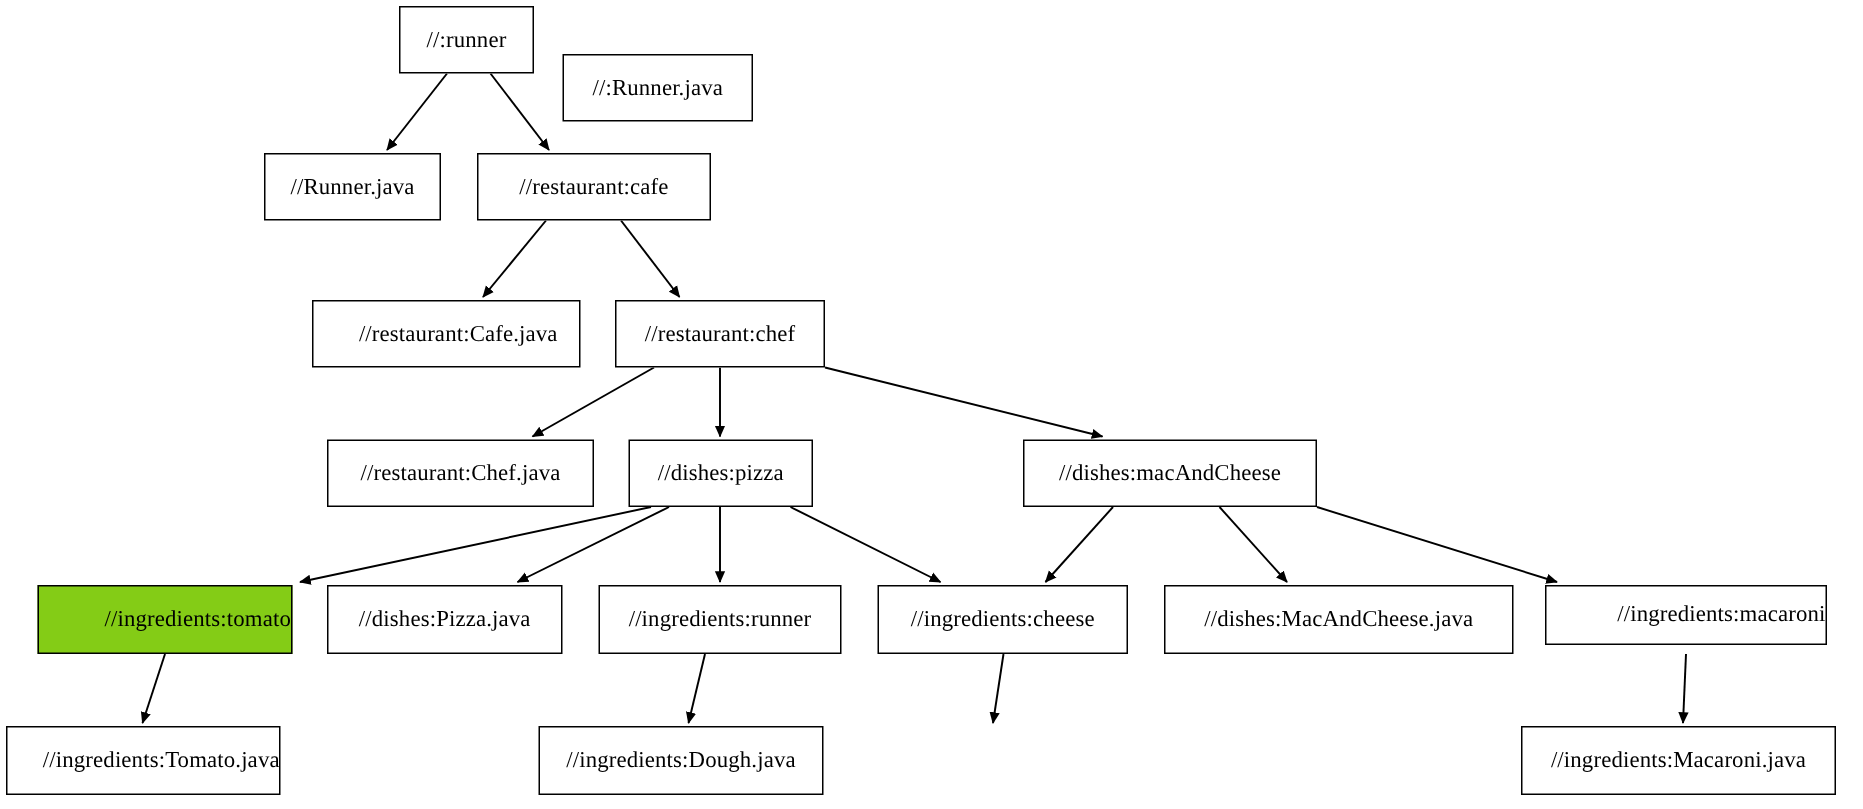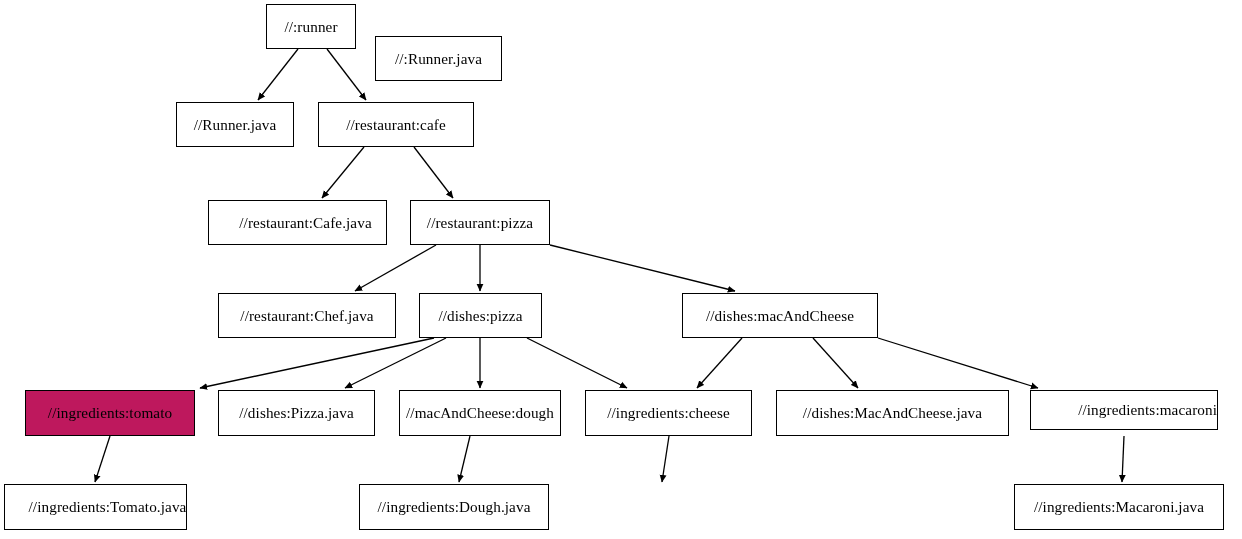--- a/index.html
+++ b/index.html
@@ -89,39 +89,39 @@
       <div class="graph-node" style="left: 176px; top: 102px; width: 118px; height: 45px; border-color: rgb(0, 0, 0); background: rgb(255, 255, 255);">
         <span class="node-label">//Runner.java</span>
       </div>
       <div class="graph-node" style="left: 318px; top: 102px; width: 156px; height: 45px; border-color: rgb(0, 0, 0); background: rgb(255, 255, 255);">
         <span class="node-label">//restaurant:cafe</span>
       </div>
       <div class="graph-node" style="left: 208px; top: 200px; width: 179px; height: 45px; border-color: rgb(0, 0, 0); background: rgb(255, 255, 255); padding-left: 16px;">
         <span class="node-label">//restaurant:Cafe.java</span>
       </div>
       <div class="graph-node" style="left: 410px; top: 200px; width: 140px; height: 45px; border-color: rgb(0, 0, 0); background: rgb(255, 255, 255);">
-        <span class="node-label">//restaurant:pizza</span>
+        <span class="node-label">//restaurant:chef</span>
       </div>
       <div class="graph-node" style="left: 218px; top: 293px; width: 178px; height: 45px; border-color: rgb(0, 0, 0); background: rgb(255, 255, 255);">
         <span class="node-label">//restaurant:Chef.java</span>
       </div>
       <div class="graph-node" style="left: 419px; top: 293px; width: 123px; height: 45px; border-color: rgb(0, 0, 0); background: rgb(255, 255, 255);">
         <span class="node-label">//dishes:pizza</span>
       </div>
       <div class="graph-node" style="left: 682px; top: 293px; width: 196px; height: 45px; border-color: rgb(0, 0, 0); background: rgb(255, 255, 255);">
         <span class="node-label">//dishes:macAndCheese</span>
       </div>
-      <div class="graph-node" style="left: 25px; top: 390px; width: 170px; height: 46px; border-color: rgb(0, 0, 0); background: #be185d;">
+      <div class="graph-node" style="left: 25px; top: 390px; width: 170px; height: 46px; border-color: rgb(0, 0, 0); background: #84cc16; justify-content: flex-end;">
         <span class="node-label">//ingredients:tomato</span>
       </div>
       <div class="graph-node" style="left: 218px; top: 390px; width: 157px; height: 46px; border-color: rgb(0, 0, 0); background: rgb(255, 255, 255);">
         <span class="node-label">//dishes:Pizza.java</span>
       </div>
       <div class="graph-node" style="left: 399px; top: 390px; width: 162px; height: 46px; border-color: rgb(0, 0, 0); background: rgb(255, 255, 255);">
-        <span class="node-label">//macAndCheese:dough</span>
+        <span class="node-label">//ingredients:runner</span>
       </div>
       <div class="graph-node" style="left: 585px; top: 390px; width: 167px; height: 46px; border-color: rgb(0, 0, 0); background: rgb(255, 255, 255);">
         <span class="node-label">//ingredients:cheese</span>
       </div>
       <div class="graph-node" style="left: 776px; top: 390px; width: 233px; height: 46px; border-color: rgb(0, 0, 0); background: rgb(255, 255, 255);">
         <span class="node-label">//dishes:MacAndCheese.java</span>
       </div>
       <div class="graph-node" style="left: 1030px; top: 390px; width: 188px; height: 40px; border-color: rgb(0, 0, 0); background: rgb(255, 255, 255); justify-content: flex-end;">
         <span class="node-label">//ingredients:macaroni</span>
       </div>

